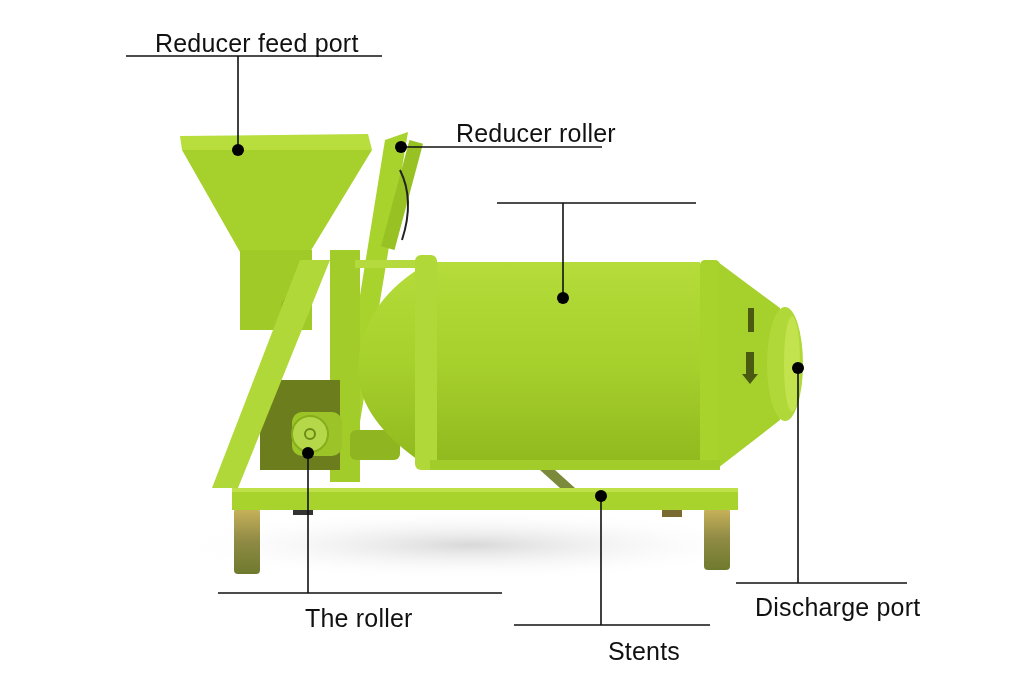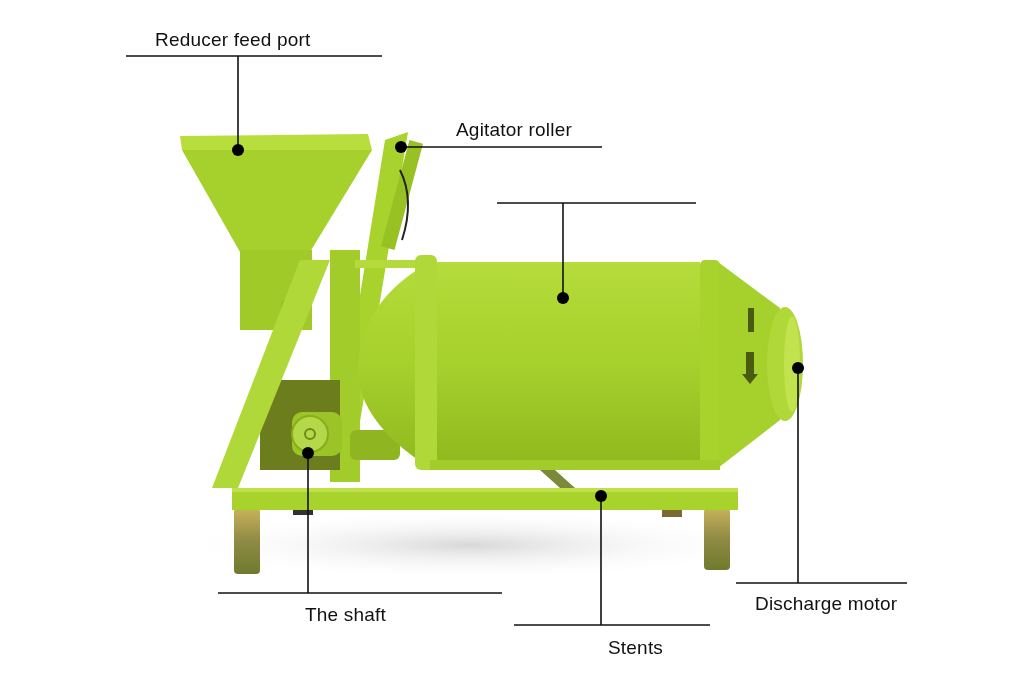--- a/index.html
+++ b/index.html
@@ -1,19 +1,19 @@
 <!DOCTYPE html>
 <html><head>
 <meta charset="utf-8">
 <style>
   html, body { margin:0; padding:0; background:#ffffff; }
   body { width:1024px; height:683px; position:relative; overflow:hidden;
          font-family:"Liberation Sans", "DejaVu Sans", sans-serif; }
   .stage { position:absolute; left:0; top:0; width:1024px; height:683px; }
-  .label { position:absolute; font-size:19px; color:#111; white-space:nowrap; letter-spacing:0.2px; }
+  .label { position:absolute; font-size:25px; color:#111; white-space:nowrap; letter-spacing:0.2px; }
   svg { position:absolute; left:0; top:0; }
 </style>
 </head>
 <body>
 
 <div class="stage">
   <svg width="1024" height="683" viewBox="0 0 1024 683">
     <defs>
       <linearGradient id="drumGrad" x1="0" y1="0" x2="0" y2="1">
         <stop offset="0" stop-color="#b5dc3a"></stop>
@@ -100,17 +100,17 @@
       <circle cx="238" cy="150" r="6"></circle>
       <circle cx="401" cy="147" r="6"></circle>
       <circle cx="563" cy="298" r="6"></circle>
       <circle cx="308" cy="453" r="6"></circle>
       <circle cx="601" cy="496" r="6"></circle>
       <circle cx="798" cy="368" r="6"></circle>
     </g>
   </svg>
 
   <div class="label" style="left:155px; top:29px;">Reducer feed port</div>
-  <div class="label" style="left:456px; top:119px;">Agitator roller</div>
-  <div class="label" style="left:305px; top:604px;">The shaft</div>
+  <div class="label" style="left:456px; top:119px;">Reducer roller</div>
+  <div class="label" style="left:305px; top:604px;">The roller</div>
   <div class="label" style="left:568px; top:637px;margin-left:40px;">Stents</div>
-  <div class="label" style="left:755px; top:593px;">Discharge motor</div>
+  <div class="label" style="left:755px; top:593px;">Discharge port</div>
 </div>
 
 </body></html>

